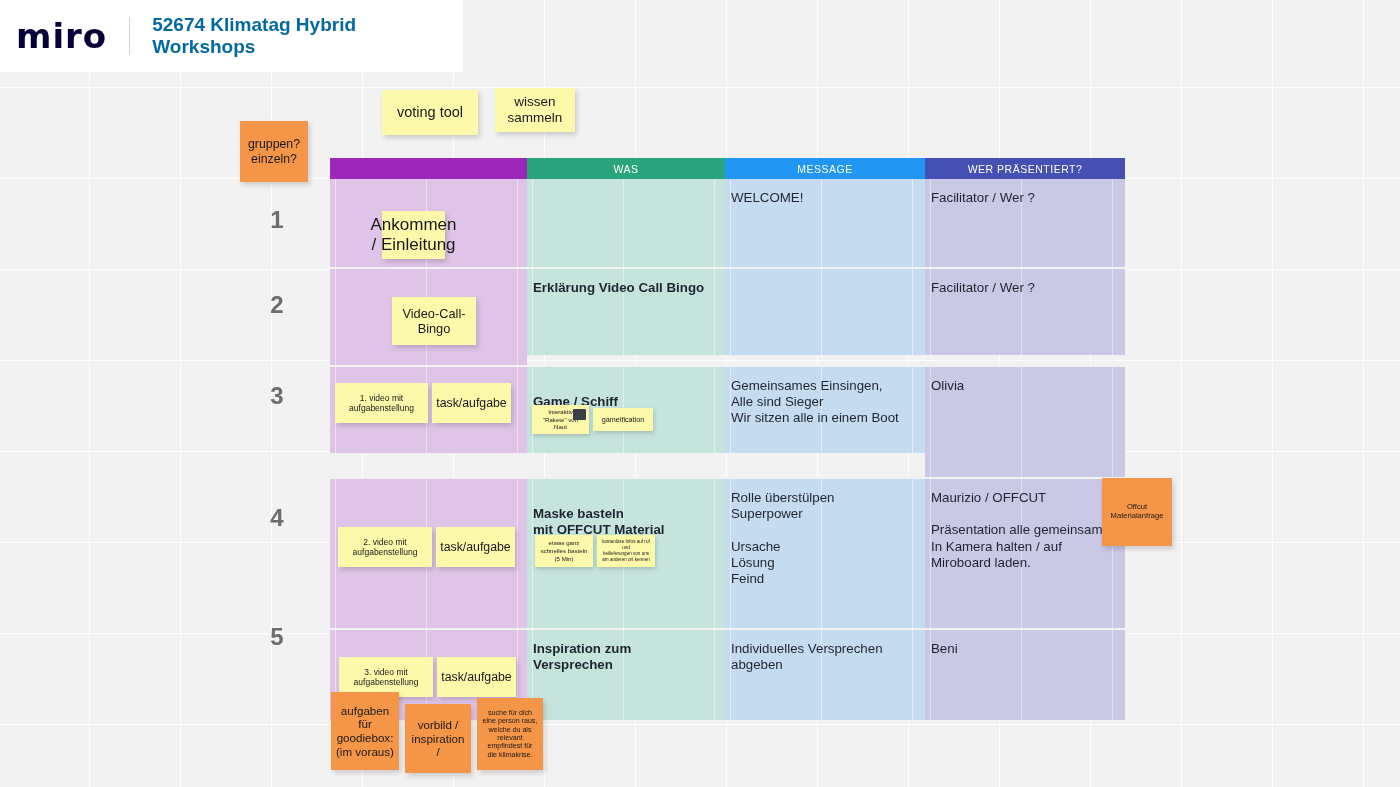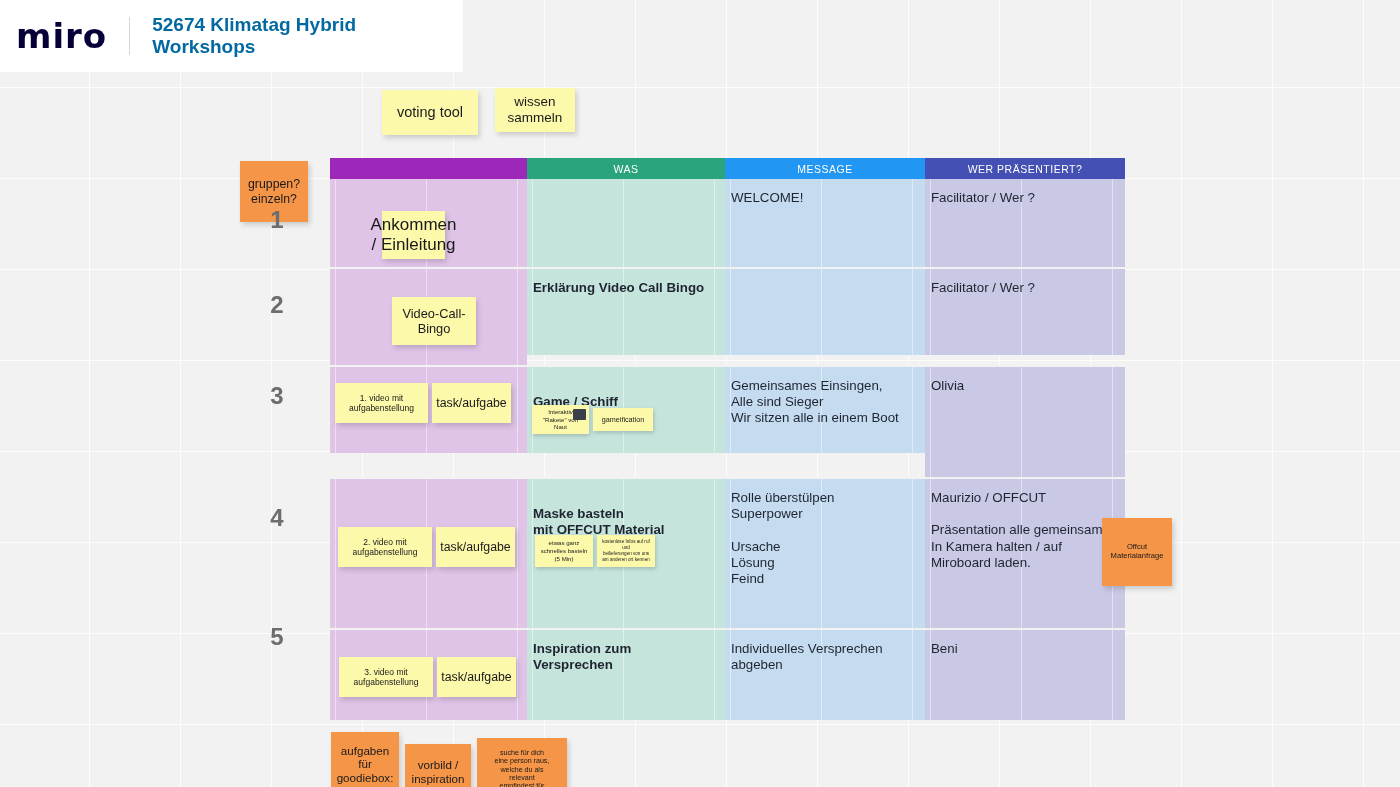--- a/index.html
+++ b/index.html
@@ -44,21 +44,21 @@
     position: absolute;
     box-shadow: 2px 3px 5px rgba(0,0,0,0.16);
     display: flex; align-items: center; justify-content: center;
     text-align: center;
     color: #1a1a1a;
     line-height: 1.18;
     padding: 3px 4px;
     white-space: pre-line;
   }
   .note.yellow { background: #fdf9ab; }
-  .note.orange { background: #f59547; margin-top: 40px; }
+  .note.orange { background: #f59547; }
 
   
   #table { position: absolute; left: 330px; top: 158px; width: 795px; }
   .hdr-row { display: flex; height: 21px; }
   .hdr {
     display: flex; align-items: center; justify-content: center;
     color: #ffffff; font-size: 10.5px; letter-spacing: 0.5px;
     font-weight: 400;
   }
   .hdr.c0 { width: 197px; background: #9c27b8; }
@@ -234,20 +234,20 @@
 
   <div class="note orange" style="left:331px; top:692px; width:68px; height:78px; font-size:11.6px;">aufgaben
 für
 goodiebox:
 (im voraus)</div>
 
   <div class="note orange" style="left:405px; top:704px; width:66px; height:69px; font-size:11.6px;">vorbild /
 inspiration
 /</div>
 
-  <div class="note orange" style="left:477px; top:698px; width:90px; height:72px; font-size:7.1px;">suche für dich
+  <div class="note orange" style="left:477px; top:698px; width:66px; height:72px; font-size:7.1px;">suche für dich
 eine person raus,
 welche du als
 relevant
 empfindest für
 die klimakrise.</div>
 
 </div>
 
 </body></html>

